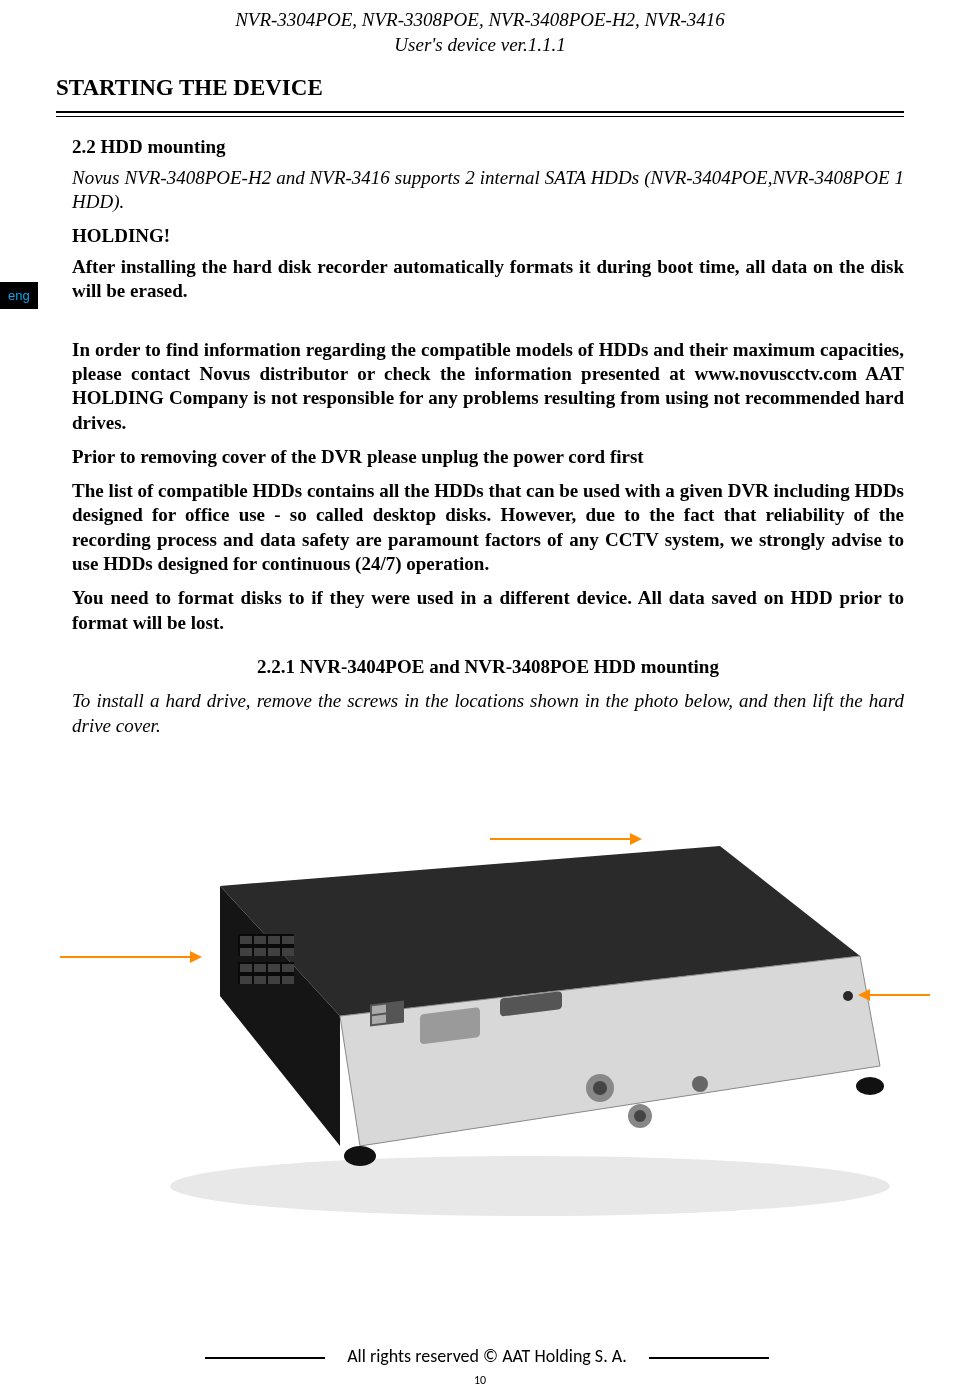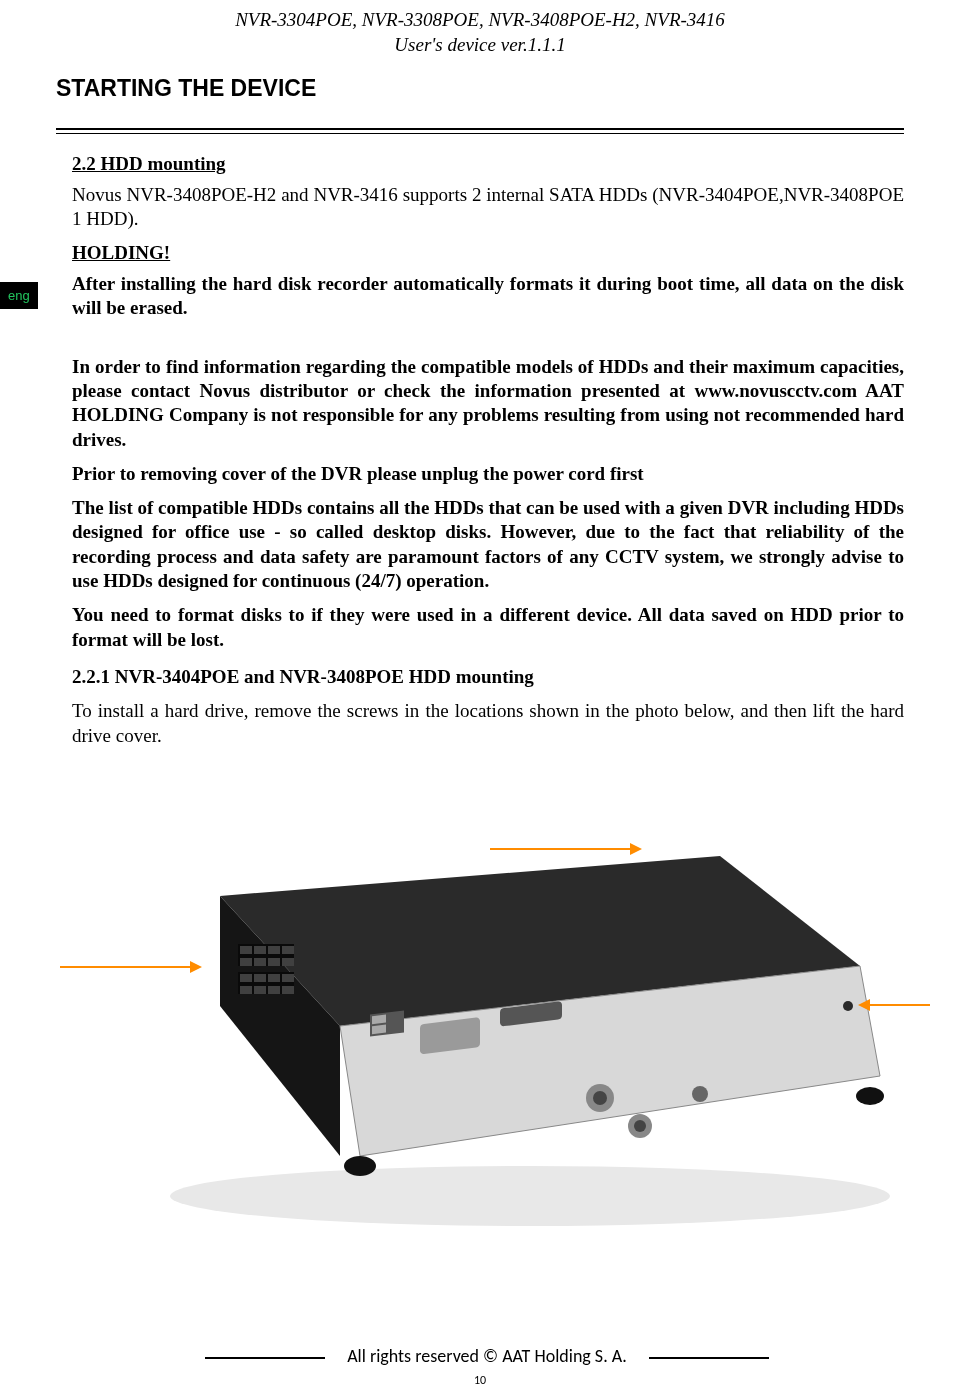--- a/index.html
+++ b/index.html
@@ -1,29 +1,29 @@
 <!DOCTYPE html>
 <html><head>
 <meta charset="utf-8">
 <style>
   * { margin: 0; padding: 0; box-sizing: border-box; }
   html, body { width: 960px; background: #fff; font-family: "Times New Roman", Times, serif; color: #000; }
   .page { width: 960px; min-height: 1389px; padding: 0; position: relative; }
   .header { text-align: center; font-style: italic; font-size: 19px; line-height: 1.3; padding-top: 8px; }
-  .section-title { font-family: Liberation Sans, sans-serif; font-weight: bold; font-size: 23px; margin: 18px 0 26px 56px; }
+  .section-title { font-family: Liberation Serif, serif; font-weight: bold; font-size: 23px; margin: 18px 0 10px 56px; }
   .rule-wrap { margin: 0 56px 18px 56px; }
   .rule-thick { border: none; border-top: 2px solid #000; margin-bottom: 3px; }
   .rule-thin { border: none; border-top: 1px solid #000; }
-  .lang-tab { position: absolute; left: 0; top: 282px; background: #000; color: #22c55e; font-size: 13px; padding: 6px 8px; font-family: Arial, sans-serif; }
+  .lang-tab { position: absolute; left: 0; top: 282px; background: #000; color: #0ea5e9; font-size: 13px; padding: 6px 8px; font-family: Arial, sans-serif; }
   .content { margin: 0 56px 0 72px; font-size: 19px; line-height: 1.28; }
   .content p { margin-bottom: 10px; }
-  .content .h3 { font-weight: bold; margin-bottom: 6px; text-decoration: underline; }
+  .content .h3 { font-weight: bold; margin-bottom: 6px; }
   .content .bold { font-weight: bold; text-align: justify; }
-  .content .justify { text-align: justify; }
-  .subhead { font-weight: bold; margin-top: 13px; margin-bottom: 6px; }
+  .content .justify { text-align: justify; font-style: italic; }
+  .subhead { font-weight: bold; margin-top: 20px; margin-bottom: 6px; text-align: center; }
   .figure { width: 960px; height: 480px; position: relative; margin-top: 28px; }
   .figure svg { width: 100%; height: 100%; display: block; }
   .arrow { position: absolute; height: 2px; background: #ff8c00; }
   .arrow::after { content: ""; position: absolute; right: -2px; top: -5px; border-left: 12px solid #ff8c00; border-top: 6px solid transparent; border-bottom: 6px solid transparent; }
   .arrow.left::after { right: auto; left: -2px; border-left: none; border-right: 12px solid #ff8c00; }
   .footer { position: absolute; bottom: 22px; left: 0; width: 100%; text-align: center; font-family: Calibri, Arial, sans-serif; font-size: 18px; padding-left: 14px; }
   .footer-line { display: inline-block; vertical-align: middle; width: 120px; border-top: 2px solid #000; margin: 0 18px; }
   .pagenum { position: absolute; bottom: 2px; width: 100%; text-align: center; font-family: Calibri, Arial, sans-serif; font-size: 12px;}
 </style>
 </head>

